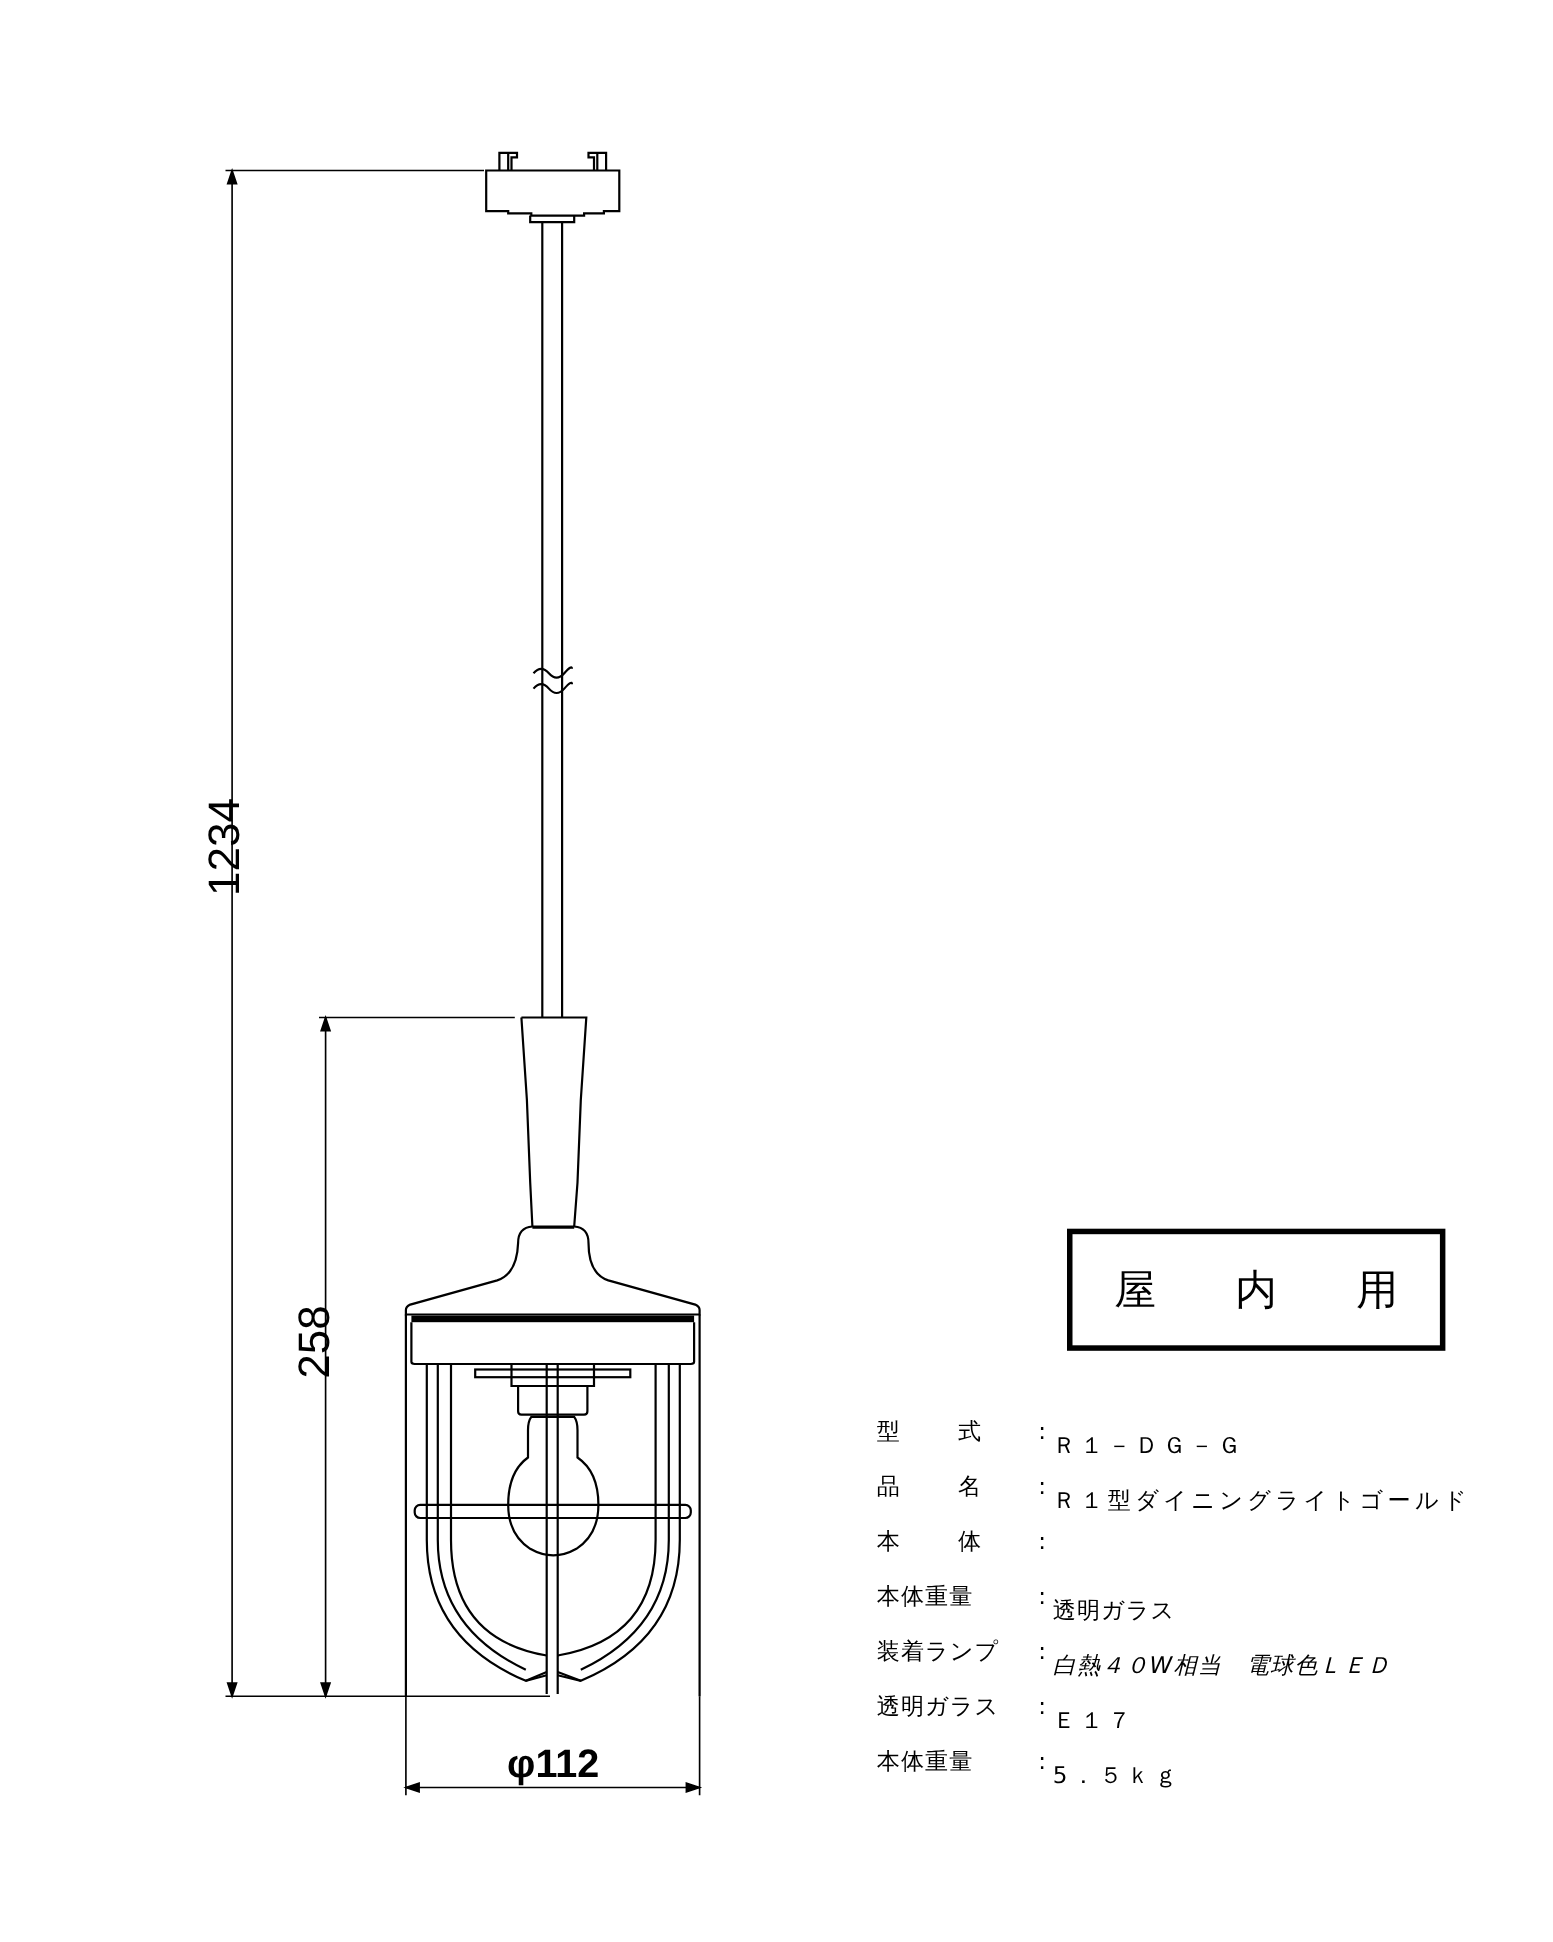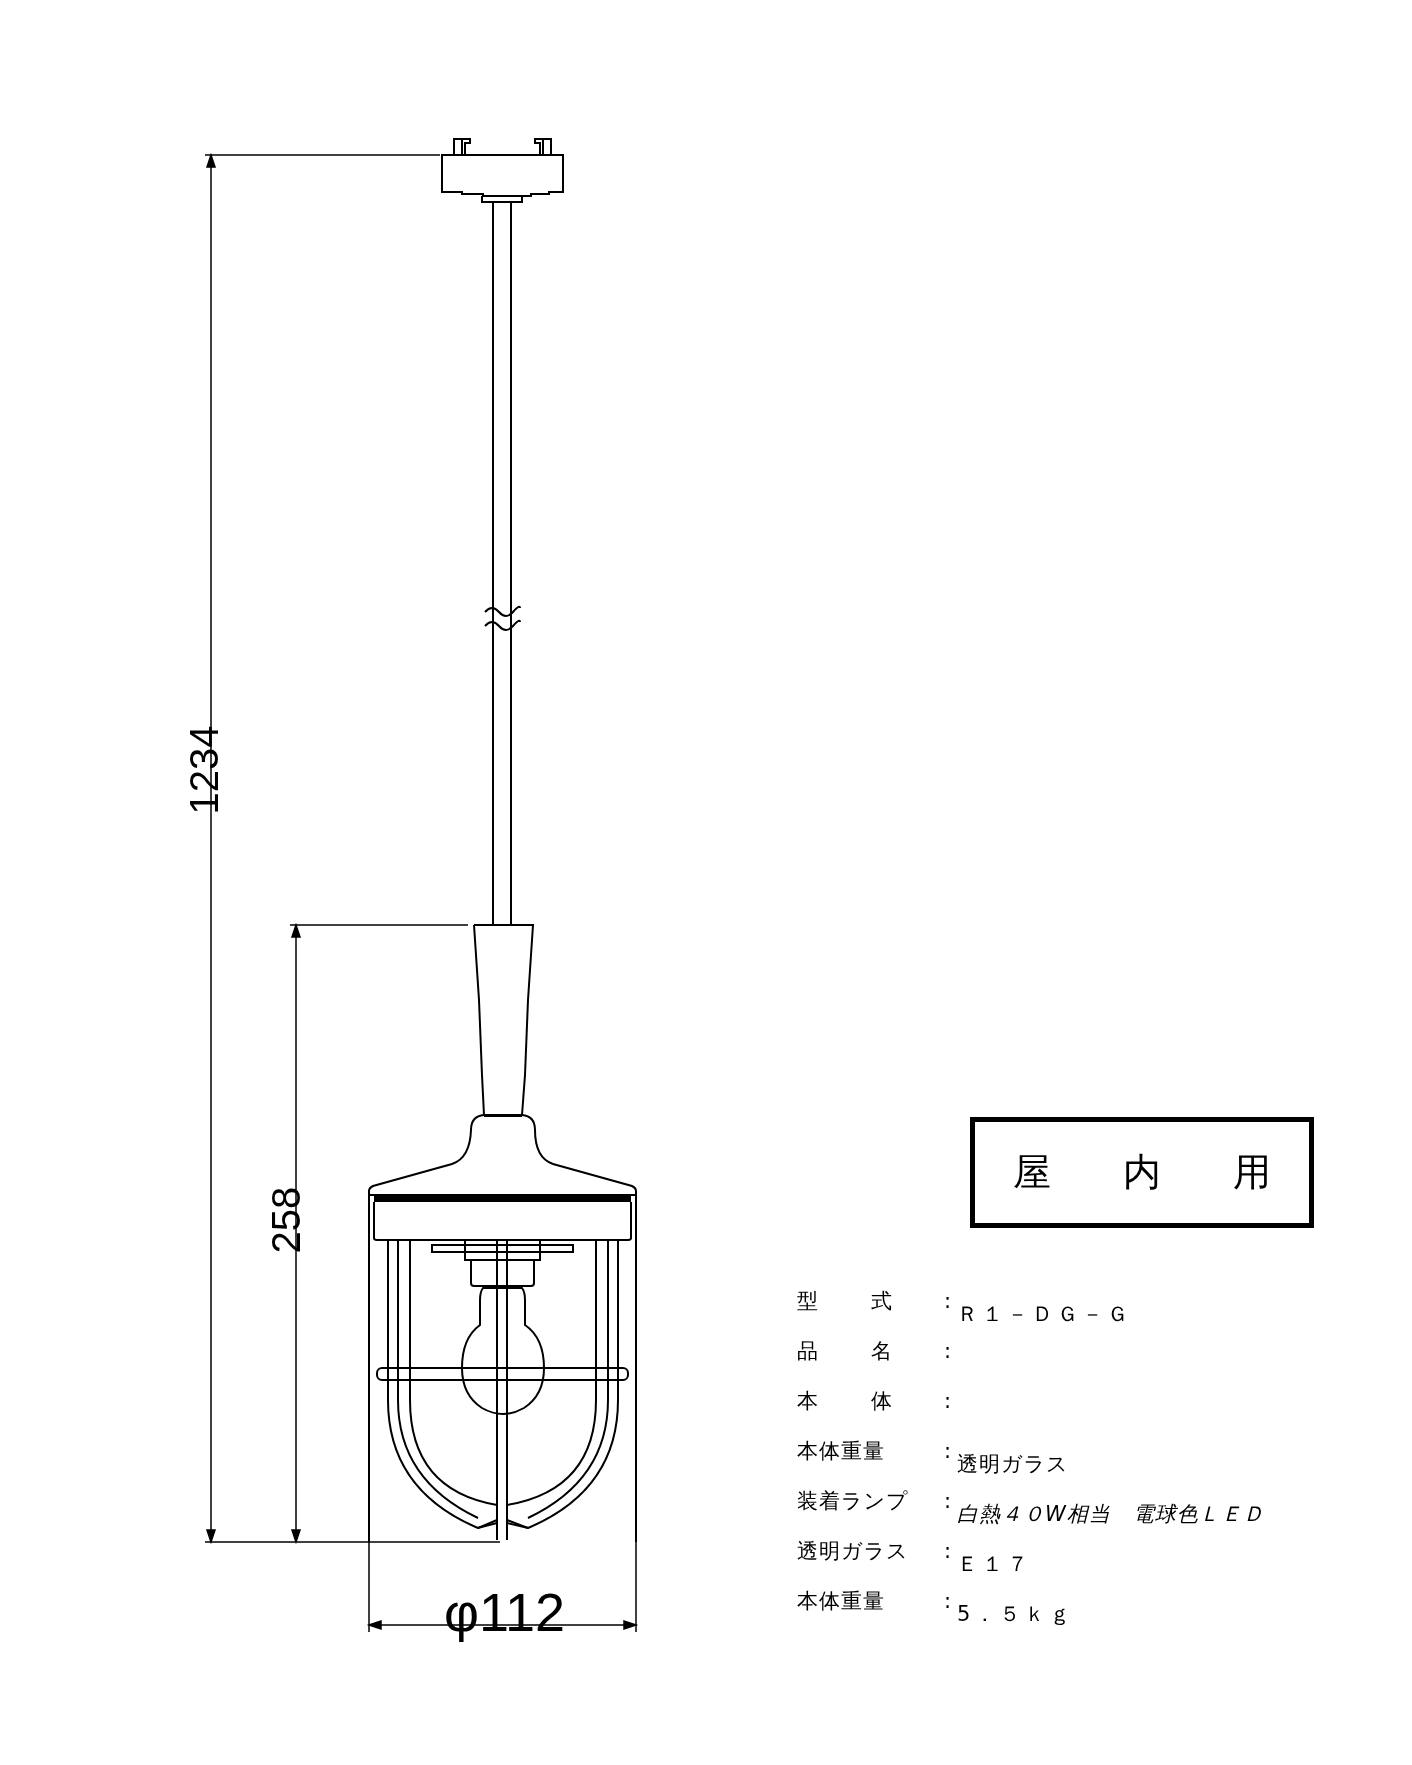--- a/index.html
+++ b/index.html
@@ -89,21 +89,21 @@
     <line x1="369" y1="1542" x2="369" y2="1632"></line>
     <line x1="636" y1="1542" x2="636" y2="1632"></line>
     <line x1="369" y1="1625" x2="636" y2="1625"></line>
     <path d="M369 1625 L381 1621 L381 1629 Z" fill="#000"></path>
     <path d="M636 1625 L624 1621 L624 1629 Z" fill="#000"></path>
   </g>
 </svg>
 
 <div class="dim-text rot" style="left:160px; top:750px; font-size:40px;">1234</div>
 <div class="dim-text rot" style="left:253px; top:1200px; font-size:40px;">258</div>
-<div class="dim-text" style="left:444px; top:1585px; font-size:54px;">φ112</div>
+<div class="dim-text" style="left:461px; top:1585px; font-size:36px;font-weight:bold;">φ112</div>
 
 <div class="usage-box">
   <div class="usage-inner">
     <span>屋</span>
     <span>内</span>
     <span>用</span>
   </div>
 </div>
 
 <div class="spec">
@@ -114,20 +114,21 @@
     </div>
     <div class="spec-sep">:</div>
     <div class="spec-value">Ｒ１－ＤＧ－Ｇ</div>
   </div>
   <div class="spec-row">
     <div class="spec-label spread">
       <span>品</span>
       <span>名</span>
     </div>
     <div class="spec-sep">:</div>
+    <div class="spec-value">Ｒ１型ダイニングライトゴールド</div>
   </div>
   <div class="spec-row">
     <div class="spec-label spread">
       <span>本</span>
       <span>体</span>
     </div>
     <div class="spec-sep">:</div>
   </div>
   <div class="spec-row">
     <div class="spec-label">本体重量</div>

